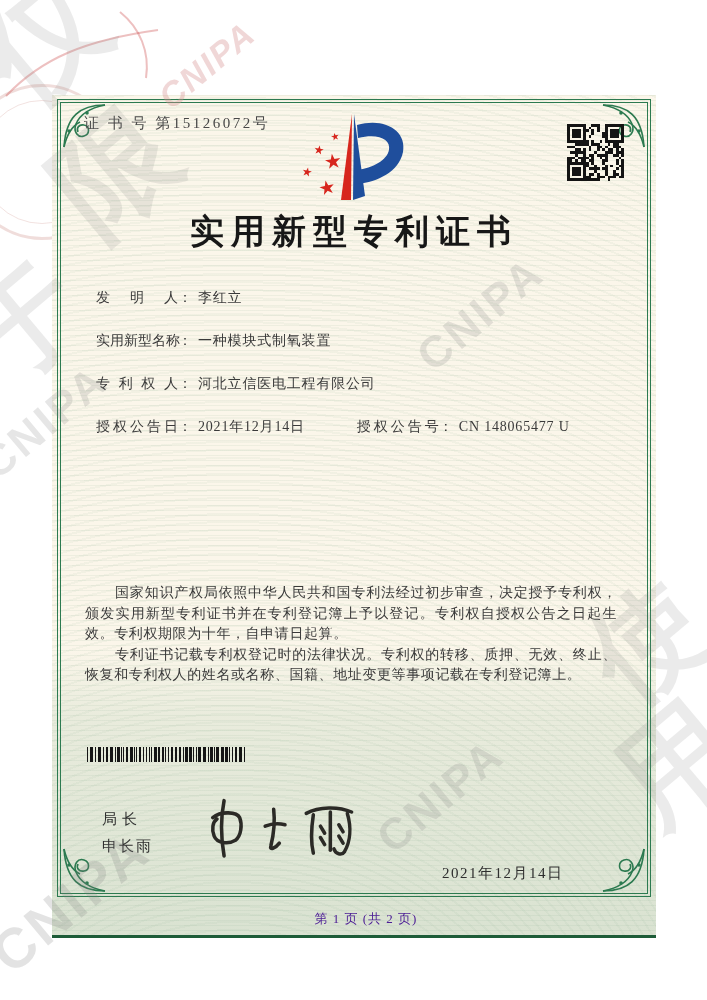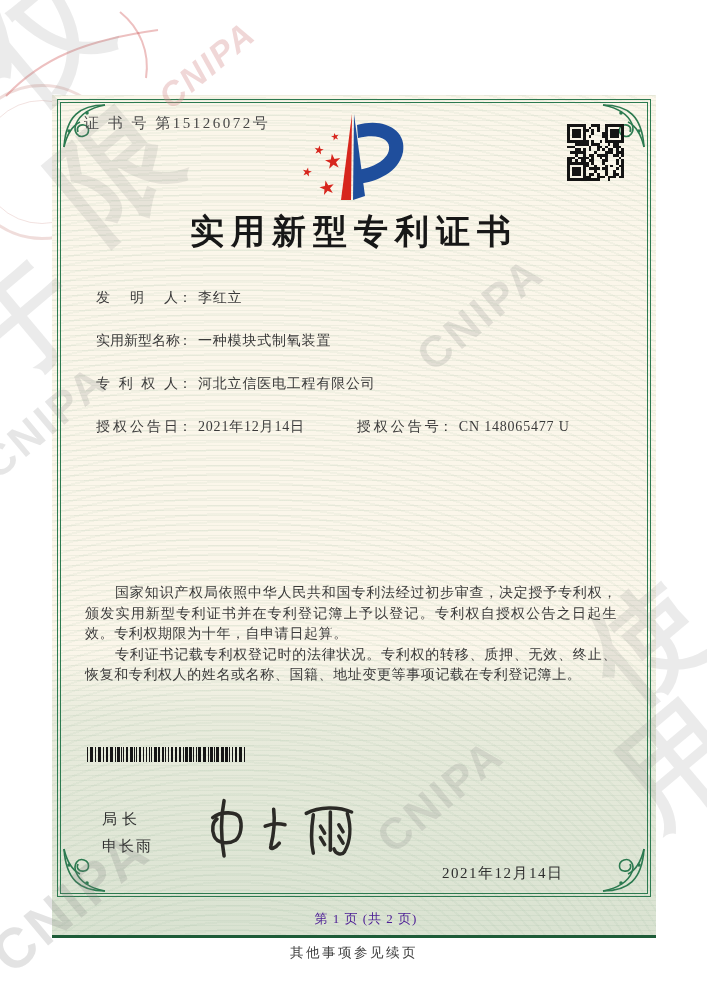--- a/index.html
+++ b/index.html
@@ -657,21 +657,20 @@
       <path d="M150,28 C168,18 196,18 214,26"></path>
       <path d="M160,30 C157,50 156,68 160,84"></path>
       <path d="M208,28 C214,48 212,68 204,82 C200,88 191,85 189,78"></path>
       <path d="M184,26 C184,44 184,62 184,80"></path>
       <path d="M170,46 l6,10 M196,44 l6,10 M170,62 l6,10 M196,60 l6,10"></path>
     </g>
   </svg>
 
   <div class="issue-date">2021年12月14日</div>
   <div class="pageinfo">第 1 页 (共 2 页)</div>
-  <div class="footnote">其他事项参见续页</div>
 
   <span class="wm" id="wm1">仅</span>
   <span class="wm" id="wm2">限</span>
   <span class="wm" id="wm3">于</span>
   <span class="wm" id="wm4">CNIPA</span>
   <span class="wm" id="wm5">CNIPA</span>
   <span class="wm" id="wm6">使</span>
   <span class="wm" id="wm7">用</span>
   <span class="wm" id="wm8">CNIPA</span>
   <span class="wm" id="wm9">CNIPA</span>

